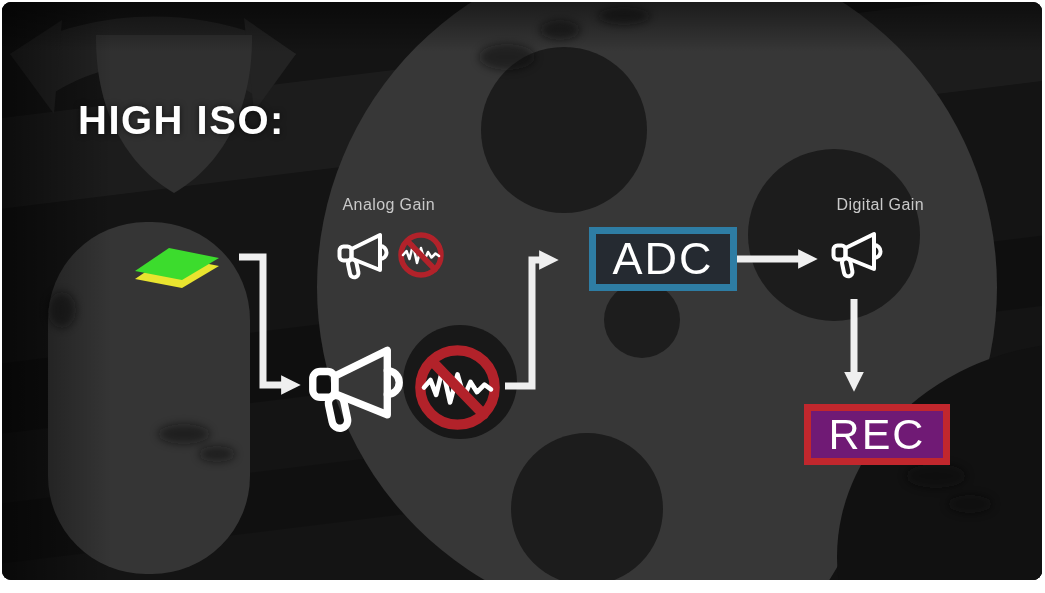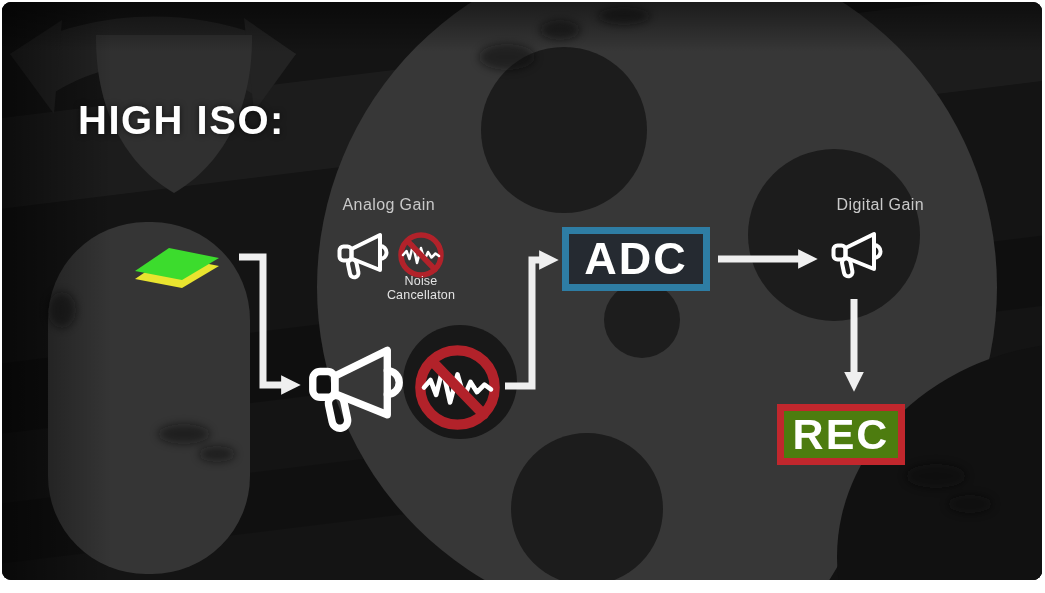--- a/index.html
+++ b/index.html
@@ -25,30 +25,30 @@
   .sensor-label{
     position:absolute;left:116px;top:300px;width:104px;text-align:center;
     font-size:24px;color:#f2f2f2;font-weight:500;letter-spacing:.5px;
   }
   .nc-label{
     position:absolute;left:366px;top:273px;width:106px;text-align:center;
     font-size:12.5px;line-height:13.5px;color:#e3e3e3;letter-spacing:.2px;
   }
   .flow-box{
     position:absolute;display:flex;align-items:center;justify-content:center;
-    color:#ffffff;font-weight:bold;letter-spacing:2px;
+    color:#ffffff;font-weight:normal;letter-spacing:2px;margin-left:27px;
   }
   .adc-box{
     left:560px;top:225px;width:148px;height:64px;
     border:7px solid #2e7da4;background:#252a31;
     font-size:45px;box-sizing:border-box;
   }
   .rec-box{
-    left:775px;top:402px;width:128px;height:61px;
-    border:7px solid #c1272d;background:#4d7c0f;
+    left:775px;top:402px;width:146px;height:61px;
+    border:7px solid #c1272d;background:#701a75;
     font-size:43px;box-sizing:border-box;
   }
 </style>
 </head>
 <body>
 
 <div class="stage">
 
   <svg class="layer" viewBox="0 0 1045 593">
     <defs>
@@ -148,24 +148,20 @@
     <use href="#no-noise" transform="translate(409,339) scale(0.93)"></use>
 
     <use href="#megaphone" transform="translate(830,228) scale(0.5)"></use>
   </svg>
 
   <div class="title">HIGH ISO:</div>
 
 
   <div class="gain-label" style="left:303px;top:194px;">Analog Gain</div>
 
-  <div class="nc-label">
-    <div>Noise</div>
-    <div>Cancellaton</div>
-  </div>
 
   <div class="flow-box adc-box">
     <span>ADC</span>
   </div>
 
   <div class="gain-label" style="left:792px;top:194px;">Digital Gain</div>
 
   <div class="flow-box rec-box">
     <span>REC</span>
   </div>

